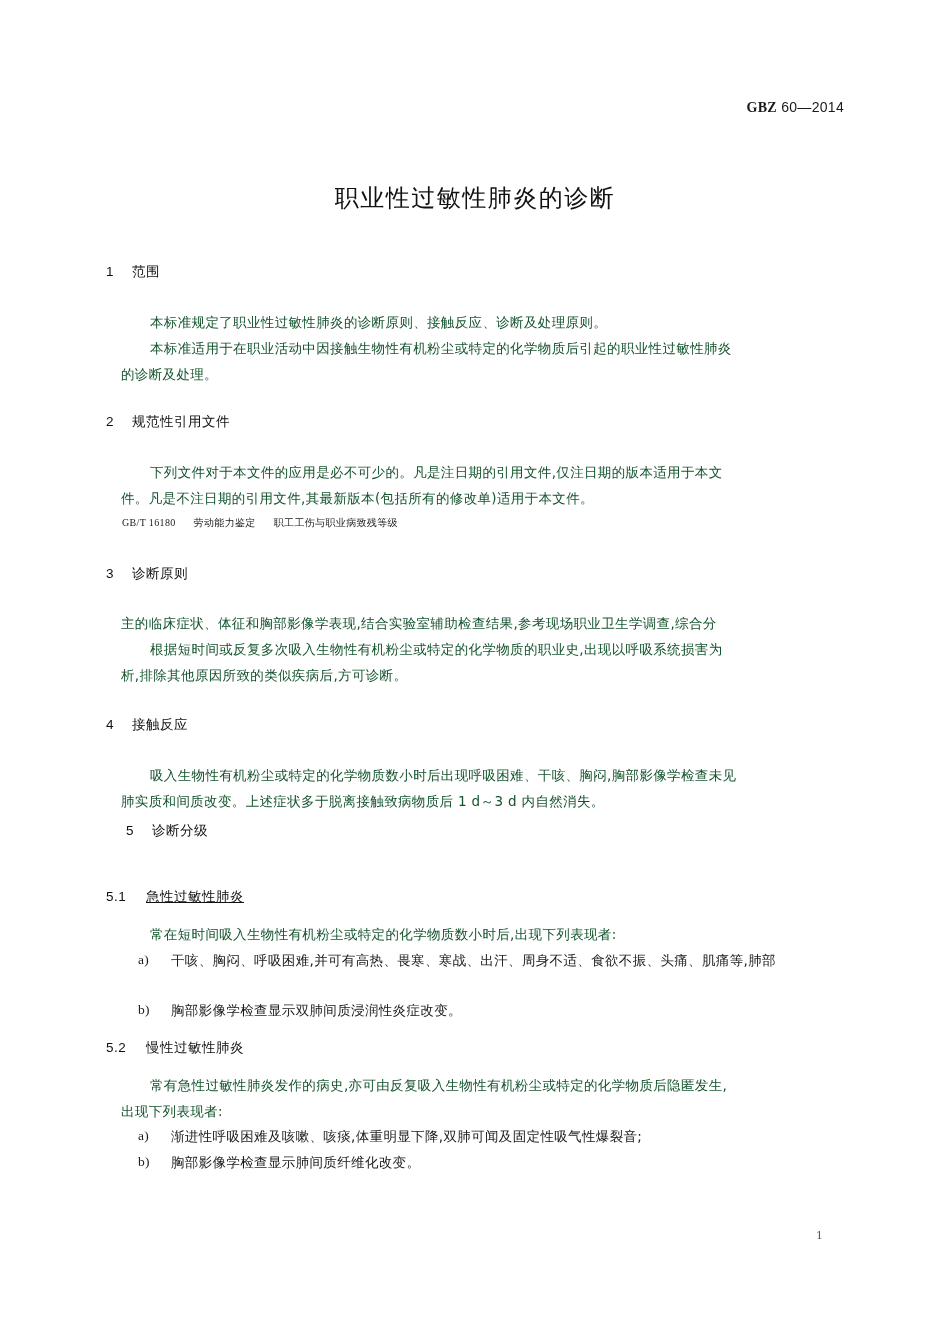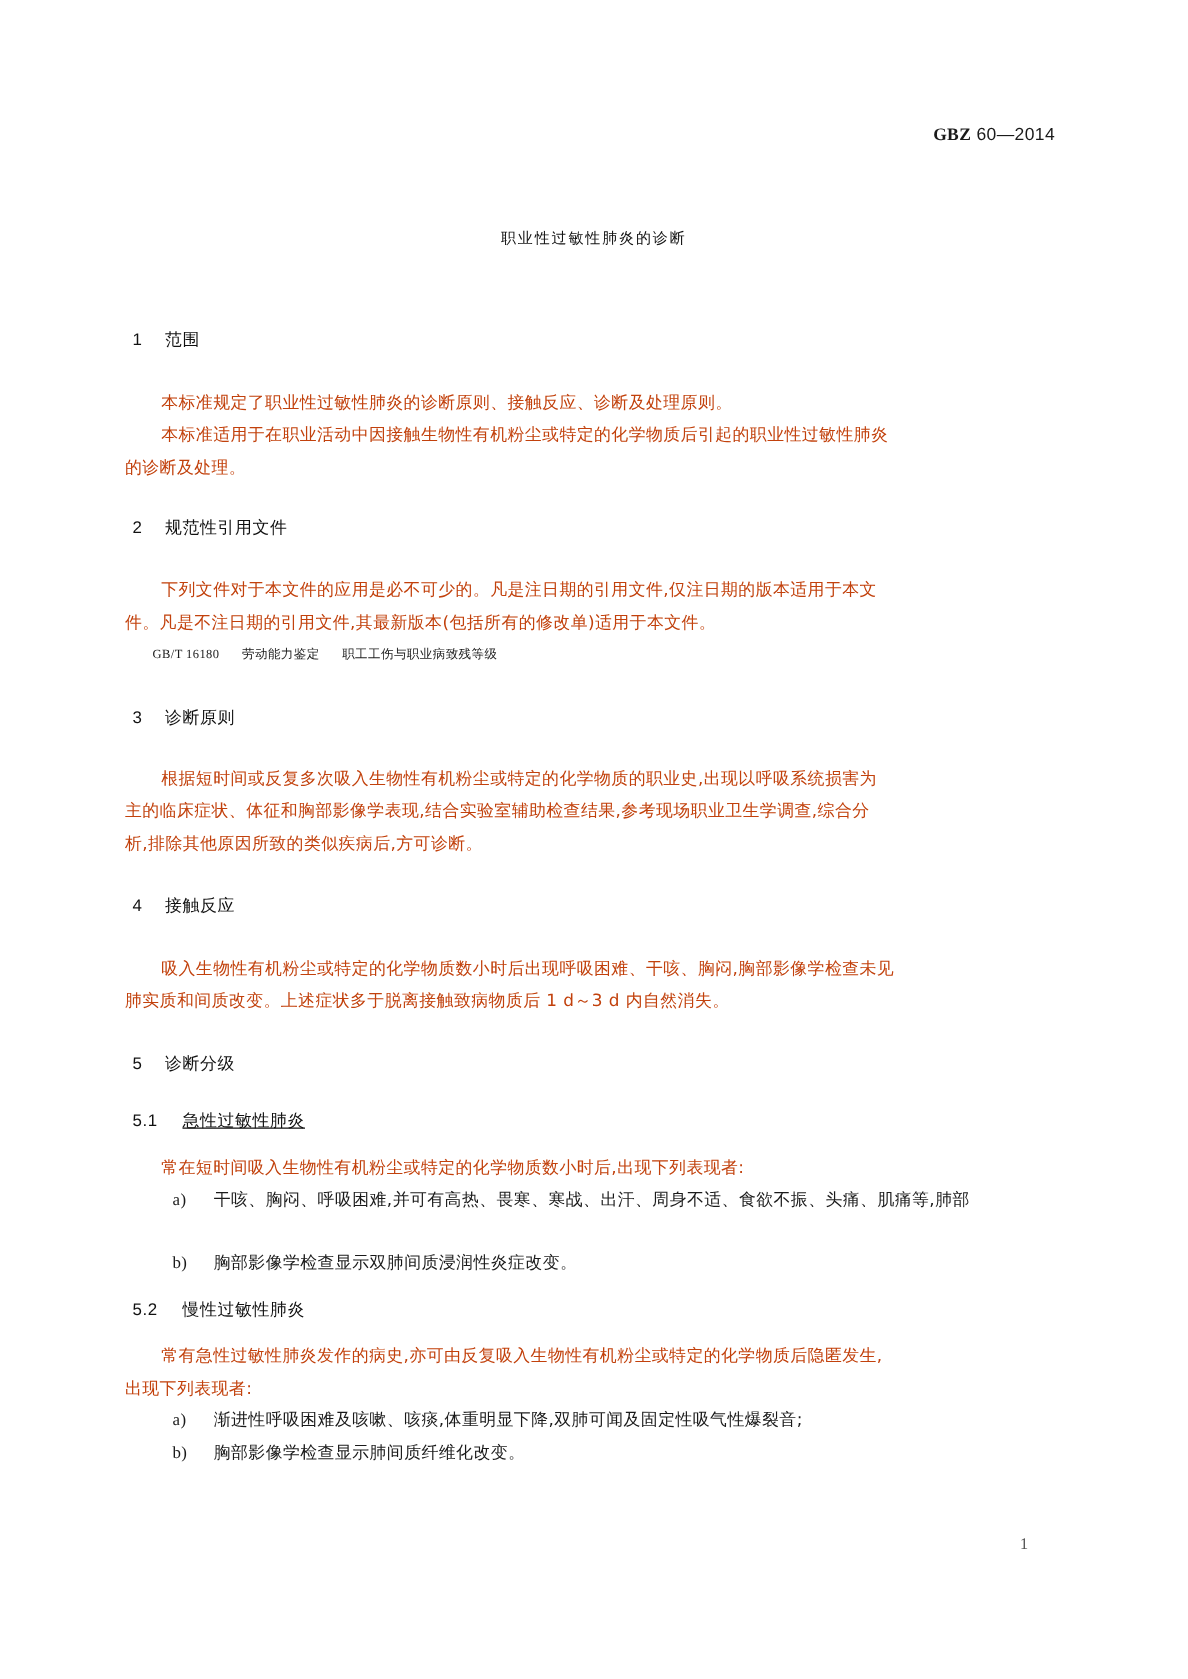--- a/index.html
+++ b/index.html
@@ -8,28 +8,28 @@
       font-family: "DejaVu Sans", sans-serif; color: #1a1a1a;
     }
     .abs { position: absolute; }
     .std-code {
       right: 106px; top: 99px; font-size: 14px; letter-spacing: 0.3px;
       font-family: "Liberation Sans", sans-serif;
     }
     .std-code .prefix { font-family: "Liberation Serif", serif; font-weight: bold; }
     .doc-title {
       left: 0; width: 950px; top: 182px; text-align: center;
-      font-size: 12px; letter-spacing: 1.5px; color: #111;
+      font-size: 24px; letter-spacing: 1.5px; color: #111;
     }
     .sec-head { left: 106px; font-size: 13.5px; color: #111; letter-spacing: 0.5px; }
     .sec-head .num { display: inline-block; width: 26px; font-family: "Liberation Sans", sans-serif; }
     .sec-head.sub .num { width: 40px; }
     .para {
-      left: 100px; width: 738px; font-size: 13.5px; line-height: 26px;
-      text-align: justify; letter-spacing: 0.35px; color: #c2410c;
+      left: 121px; width: 738px; font-size: 13.5px; line-height: 26px;
+      text-align: justify; letter-spacing: 0.35px; color: #14532d;
     }
     .para .line { display: block; white-space: nowrap; }
     .para .indent { padding-left: 29px; }
     .list-item { left: 138px; width: 706px; font-size: 13.5px; line-height: 26px; letter-spacing: 0.35px; }
     .list-item .marker { position: absolute; left: 0; top: 0; width: 30px; font-family: "Liberation Serif", serif; }
     .list-item .body { display: block; padding-left: 33px; }
     .list-item .body .line { display: block; white-space: nowrap; }
     .ref-line { left: 122px; font-size: 10px; letter-spacing: 0.35px; }
     .ref-line .code { font-family: "Liberation Serif", serif; margin-right: 18px; }
     .ref-line .gap { display: inline-block; width: 18px; }
@@ -64,34 +64,34 @@
   <span class="line">件。凡是不注日期的引用文件,其最新版本(包括所有的修改单)适用于本文件。</span>
 </div>
 <div class="abs ref-line" style="top:516px;">
   <span class="code">GB/T 16180</span><span>劳动能力鉴定</span><span class="gap"></span><span>职工工伤与职业病致残等级</span>
 </div>
 
 <div class="abs sec-head" style="top:565px;">
   <span class="num">3</span><span>诊断原则</span>
 </div>
 <div class="abs para" style="top:610px;">
+  <span class="line">主的临床症状、体征和胸部影像学表现,结合实验室辅助检查结果,参考现场职业卫生学调查,综合分</span>
   <span class="line indent">根据短时间或反复多次吸入生物性有机粉尘或特定的化学物质的职业史,出现以呼吸系统损害为</span>
-  <span class="line">主的临床症状、体征和胸部影像学表现,结合实验室辅助检查结果,参考现场职业卫生学调查,综合分</span>
   <span class="line">析,排除其他原因所致的类似疾病后,方可诊断。</span>
 </div>
 
 <div class="abs sec-head" style="top:716px;">
   <span class="num">4</span><span>接触反应</span>
 </div>
 <div class="abs para" style="top:762px;">
   <span class="line indent">吸入生物性有机粉尘或特定的化学物质数小时后出现呼吸困难、干咳、胸闷,胸部影像学检查未见</span>
   <span class="line">肺实质和间质改变。上述症状多于脱离接触致病物质后 1 d～3 d 内自然消失。</span>
 </div>
 
-<div class="abs sec-head" style="top:842px;">
+<div class="abs sec-head" style="top:822px;margin-left:20px;">
   <span class="num">5</span><span>诊断分级</span>
 </div>
 
 <div class="abs sec-head sub" style="top:888px;text-decoration:underline;">
   <span class="num">5.1</span><span>急性过敏性肺炎</span>
 </div>
 <div class="abs para" style="top:921px;">
   <span class="line indent">常在短时间吸入生物性有机粉尘或特定的化学物质数小时后,出现下列表现者:</span>
 </div>
 <div class="abs list-item" style="top:947px;">

